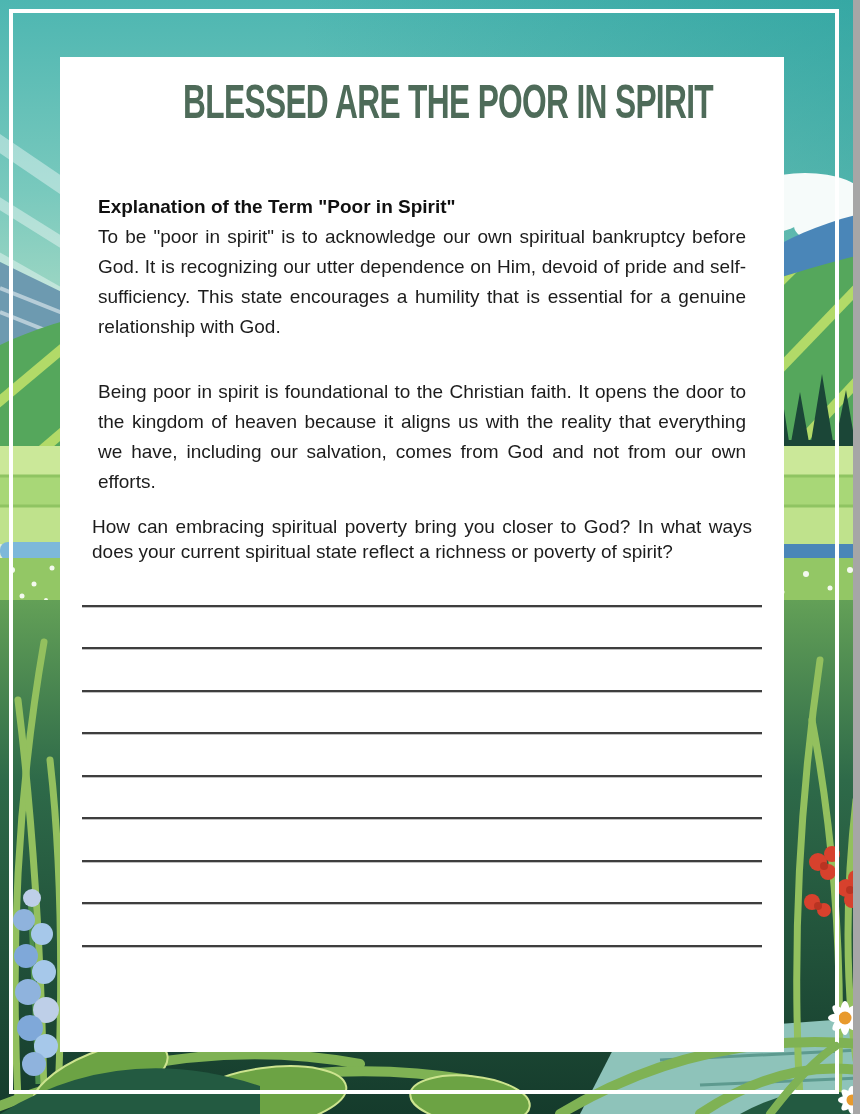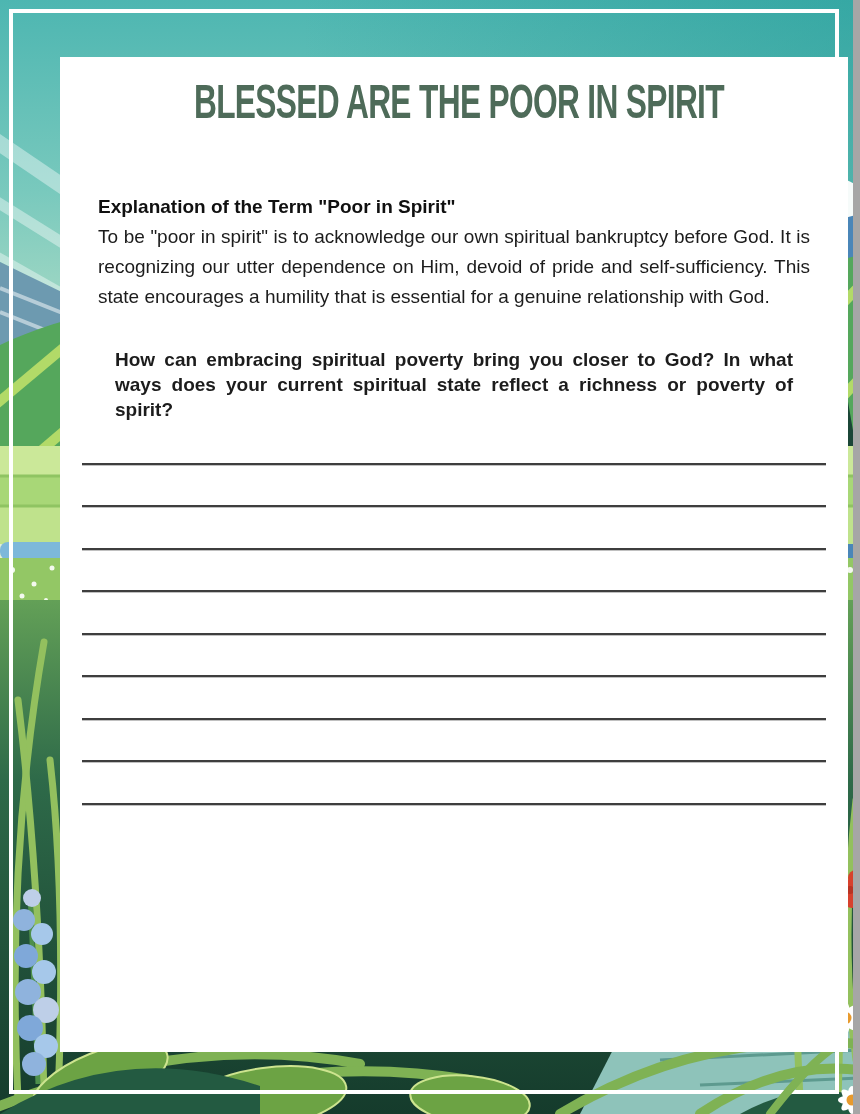--- a/index.html
+++ b/index.html
@@ -2,35 +2,35 @@
 <html><head>
 <meta charset="utf-8">
 <style>
   html,body{margin:0;padding:0;}
   body{
     width:860px;height:1114px;position:relative;overflow:hidden;
     font-family:"Liberation Sans",sans-serif;background:#57bdb6;
   }
   .bg-svg{position:absolute;left:0;top:0;width:860px;height:1114px;display:block;}
   .worksheet-card{
-    position:absolute;left:60px;top:57px;width:788px;height:995px;
+    position:absolute;left:60px;top:57px;width:724px;height:995px;
     background:#ffffff;
   }
   .page-title{
     margin:21px 0 0;text-align:center;white-space:nowrap;
     font-size:48px;line-height:48px;font-weight:bold;color:#4e6b59;
     transform:scaleX(0.66);transform-origin:50% 50%;letter-spacing:-1px;
   }
   .section{margin-left:38px;margin-right:38px;}
   .section-1{margin-top:66px;}
   .section-2{margin-top:35px;}
   .section h2{margin:0;font-size:19px;line-height:30px;font-weight:bold;color:#101010;}
   .section p{margin:0;font-size:19px;line-height:30px;color:#1c1c1c;text-align:justify;}
   .reflection-question{
-    margin:17px 55px 0;font-size:19px;line-height:25px;color:#1c1c1c;text-align:justify;font-weight:bold;
+    margin:17px 32px 0;font-size:19px;line-height:25px;color:#1c1c1c;text-align:justify;
   }
   .answer-lines{margin:0 22px;}
   .answer-line{
     height:40.5px;border-bottom:2px solid #3e3e3e;
     box-shadow:0 1px 0 rgba(130,130,130,0.5);
   }
 </style>
 </head>
 <body>
 
@@ -231,20 +231,21 @@
 
 <div class="worksheet-card">
   <h1 class="page-title">BLESSED ARE THE POOR IN SPIRIT</h1>
 
   <div class="section section-1">
     <h2>Explanation of the Term "Poor in Spirit"</h2>
     <p>To be "poor in spirit" is to acknowledge our own spiritual bankruptcy before God. It is recognizing our utter dependence on Him, devoid of pride and self-sufficiency. This state encourages a humility that is essential for a genuine relationship with God.</p>
   </div>
 
   <div class="section section-2">
+    <p>Being poor in spirit is foundational to the Christian faith. It opens the door to the kingdom of heaven because it aligns us with the reality that everything we have, including our salvation, comes from God and not from our own efforts.</p>
   </div>
 
   <p class="reflection-question">How can embracing spiritual poverty bring you closer to God? In what ways does your current spiritual state reflect a richness or poverty of spirit?</p>
 
   <div class="answer-lines">
       <div class="answer-line"></div>
       <div class="answer-line"></div>
       <div class="answer-line"></div>
       <div class="answer-line"></div>
       <div class="answer-line"></div>

